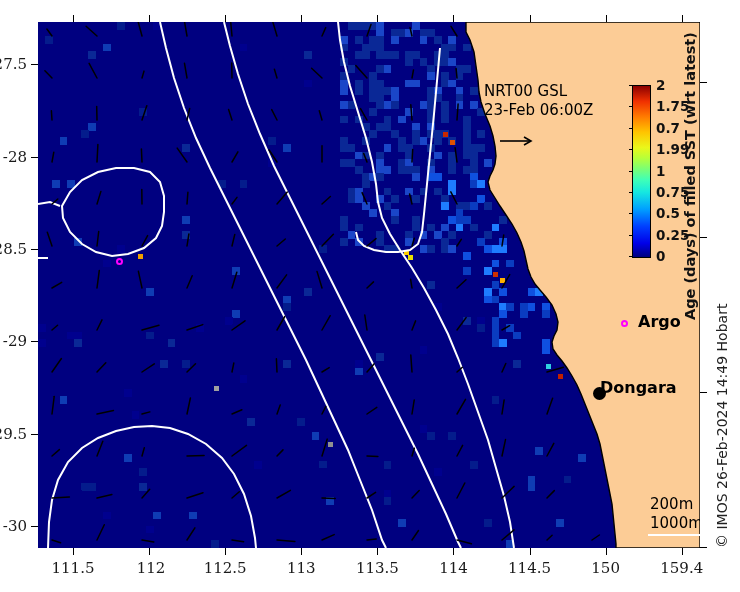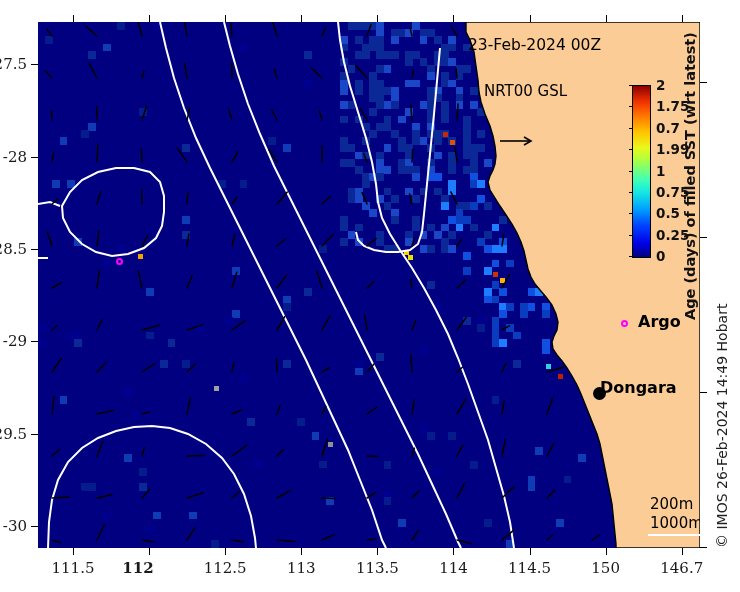--- a/index.html
+++ b/index.html
@@ -685,56 +685,56 @@
           <line x1="509.0" y1="518.0" x2="514.1" y2="513.2"></line>
           <line x1="554.0" y1="518.0" x2="561.4" y2="513.0"></line>
         </g>
 
       <g stroke="#000000" stroke-width="1.6" fill="none">
         <line x1="462" y1="119" x2="492" y2="119"></line>
         <path d="M 486,115 L 493,119 L 486,123" fill="none"></path>
       </g>
     </svg>
 
-    <div class="anno anno-date" style="left:430px;top:14px;">23-Feb-2024 00Z</div>
 
     <div class="anno" style="left:446px;top:60px;">NRT00 GSL</div>
+    <div class="anno" style="left:446px;top:79px;">23-Feb 06:00Z</div>
 
     <div class="argo-dot" style="left:78px;top:236px;"></div>
 
     <div class="argo-dot" style="left:583px;top:298px;"></div>
     <div class="anno bold" style="left:600px;top:290px;font-size:16px;">Argo</div>
 
     <div class="town-dot" style="left:555px;top:365px;"></div>
     <div class="anno bold" style="left:562px;top:356px;font-size:16px;">Dongara</div>
 
     <div class="anno" style="left:612px;top:473px;font-size:15px;">200m</div>
     <div class="anno" style="left:612px;top:492px;font-size:15px;">1000m</div>
     <div class="depth-line" style="left:610px;top:512px;width:56px;"></div>
   </div>
 
   <div id="xticks">
       <div class="tick" style="left: 73.0023px; top: 548px; width: 1px; height: 7px;"></div>
       <div class="xlab" style="left: 43.0023px; top: 559px;">111.5</div>
       <div class="tick" style="left: 149.094px; top: 548px; width: 1px; height: 7px;"></div>
-      <div class="xlab" style="left: 108px; top: 559px; font-weight: bold;">112</div>
+      <div class="xlab" style="left: 121px; top: 559px;">112</div>
       <div class="tick" style="left: 225.186px; top: 548px; width: 1px; height: 7px;"></div>
       <div class="xlab" style="left: 195.186px; top: 559px;">112.5</div>
       <div class="tick" style="left: 301.278px; top: 548px; width: 1px; height: 7px;"></div>
       <div class="xlab" style="left: 271.278px; top: 559px;">113</div>
       <div class="tick" style="left: 377.37px; top: 548px; width: 1px; height: 7px;"></div>
       <div class="xlab" style="left: 347.37px; top: 559px;">113.5</div>
       <div class="tick" style="left: 453.462px; top: 548px; width: 1px; height: 7px;"></div>
       <div class="xlab" style="left: 423.462px; top: 559px;">114</div>
       <div class="tick" style="left: 529.554px; top: 548px; width: 1px; height: 7px;"></div>
       <div class="xlab" style="left: 499.554px; top: 559px;">114.5</div>
       <div class="tick" style="left: 605.646px; top: 548px; width: 1px; height: 7px;"></div>
       <div class="xlab" style="left: 575.646px; top: 559px;">150</div>
       <div class="tick" style="left: 681.738px; top: 548px; width: 1px; height: 7px;"></div>
-      <div class="xlab" style="left: 651.738px; top: 559px;">146.7</div>
+      <div class="xlab" style="left: 651.738px; top: 559px;">159.4</div>
       <div class="tick" style="left: 73.0023px; top: 15px; width: 1px; height: 7px;"></div>
       <div class="tick" style="left: 149.094px; top: 15px; width: 1px; height: 7px;"></div>
       <div class="tick" style="left: 225.186px; top: 15px; width: 1px; height: 7px;"></div>
       <div class="tick" style="left: 301.278px; top: 15px; width: 1px; height: 7px;"></div>
       <div class="tick" style="left: 377.37px; top: 15px; width: 1px; height: 7px;"></div>
       <div class="tick" style="left: 453.462px; top: 15px; width: 1px; height: 7px;"></div>
       <div class="tick" style="left: 529.554px; top: 15px; width: 1px; height: 7px;"></div>
       <div class="tick" style="left: 605.646px; top: 15px; width: 1px; height: 7px;"></div>
       <div class="tick" style="left: 681.738px; top: 15px; width: 1px; height: 7px;"></div>
     </div>

